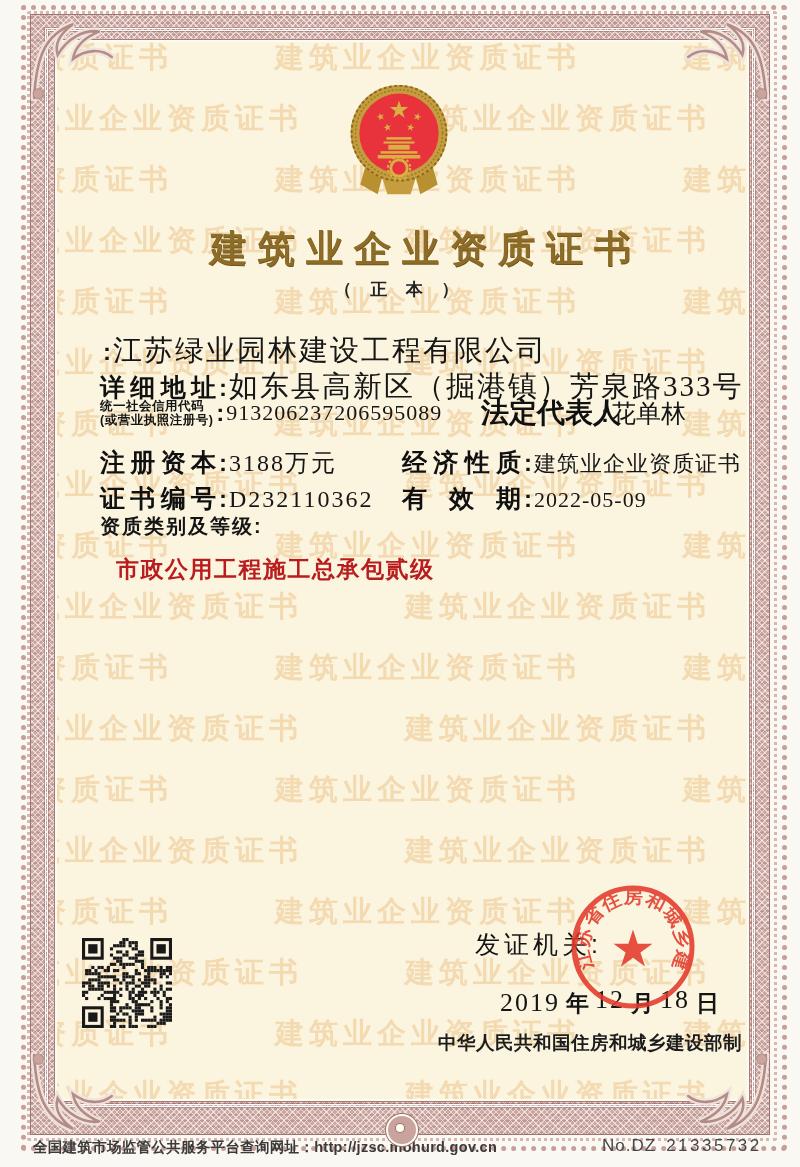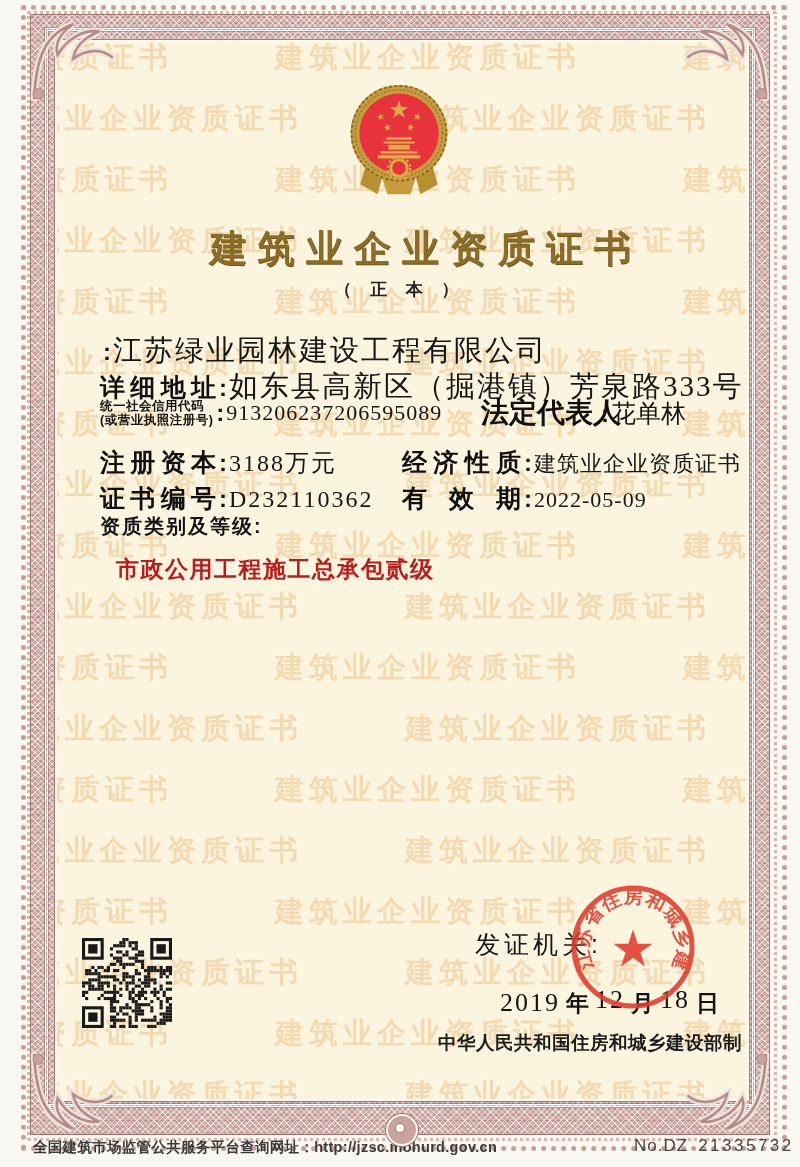--- a/index.html
+++ b/index.html
@@ -59,21 +59,21 @@
   .cat-val{position:absolute;left:116px;top:554px;font-family:"Liberation Serif","DejaVu Serif",serif;
         font-size:23px;font-weight:600;letter-spacing:1.5px;color:#b91c1c;}
   .qr{position:absolute;left:82px;top:938px;width:90px;height:90px;}
   .issuer-lbl{position:absolute;left:475px;top:928px;font-size:25px;font-weight:normal;letter-spacing:4px;}
   .stamp{position:absolute;left:562px;top:876px;width:142px;height:142px;opacity:.88;z-index:4;}
   .dateline{position:absolute;left:500px;top:988px;font-size:24px;white-space:nowrap;}
   .dnum{font-family:"Liberation Serif","DejaVu Serif",serif;font-size:26px;letter-spacing:2px;}
   .dunit{font-weight:bold;font-size:23px;padding:0 6px;}
   .madeby{position:absolute;left:438px;top:1030px;font-size:18.5px;font-weight:bold;letter-spacing:.5px;color:#1c1c1c;}
   .footer-l{position:absolute;left:33px;top:1138px;font-size:14.5px;font-weight:bold;color:#3a3a3a;letter-spacing:.3px;}
-  .footer-r{position:absolute;left:634px;top:1136px;font-size:17px;color:#474747;letter-spacing:1px;
+  .footer-r{position:absolute;left:602px;top:1136px;font-size:17px;color:#474747;letter-spacing:1px;
         font-family:"Liberation Sans",sans-serif;}
   .footer-r .num{letter-spacing:2.5px;margin-left:10px;}
 </style>
 </head>
 <body>
 
 <div class="page">
 
   <div class="lace"></div>
   <div class="lace2"></div>

